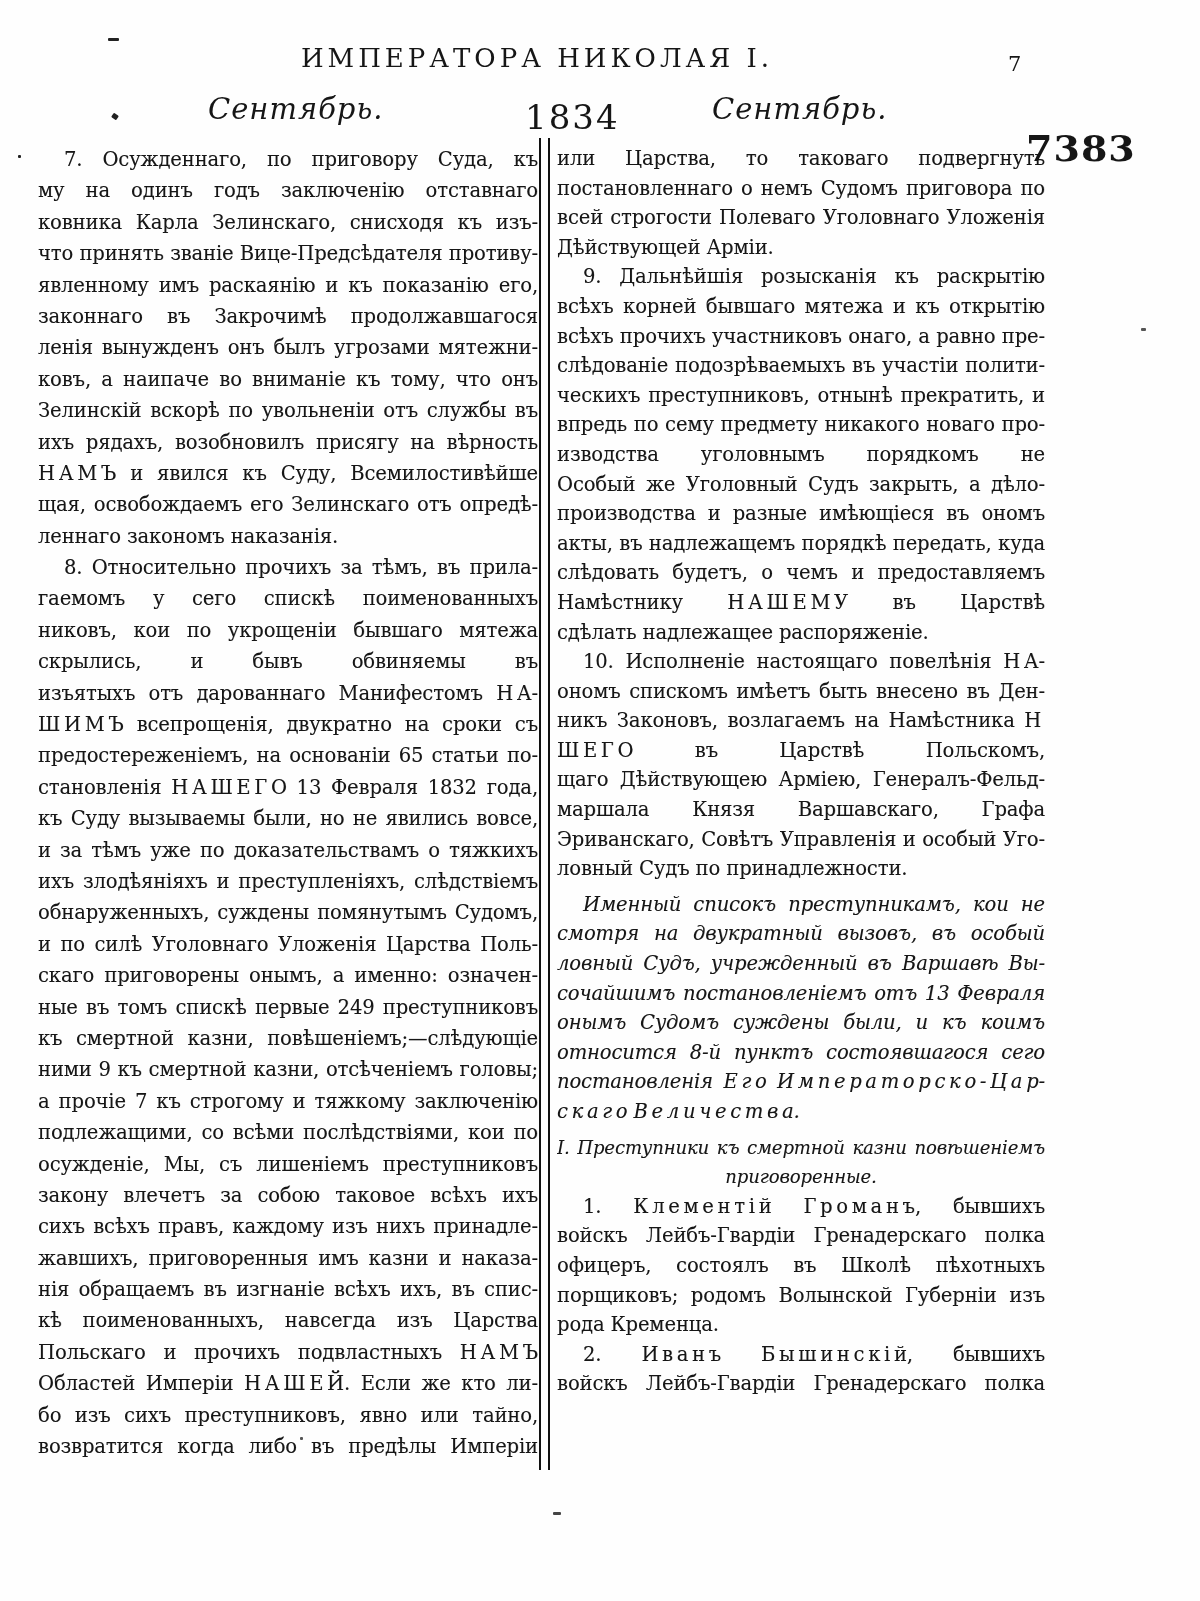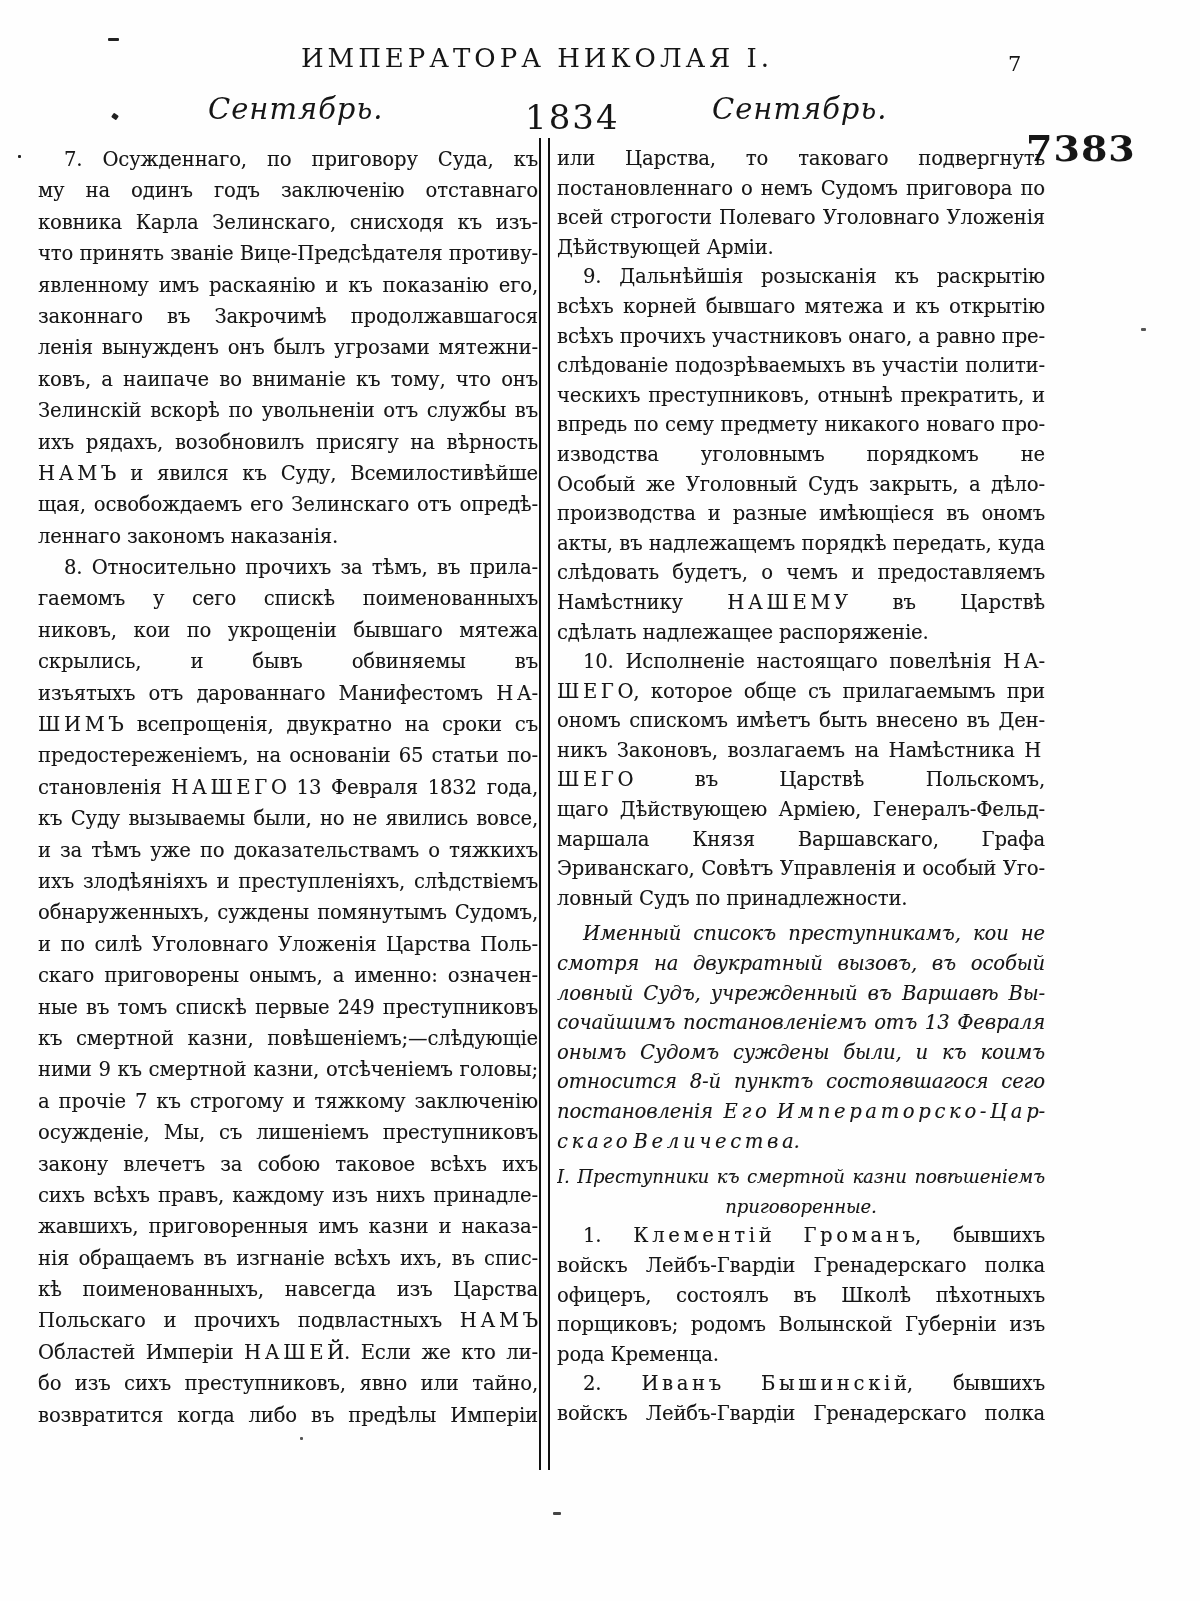--- a/index.html
+++ b/index.html
@@ -101,20 +101,21 @@
         <div class="line">къ Суду вызываемы были, но не явились вовсе,</div>
         <div class="line">и за тѣмъ уже по доказательствамъ о тяжкихъ</div>
         <div class="line">ихъ злодѣяніяхъ и преступленіяхъ, слѣдствіемъ</div>
         <div class="line">обнаруженныхъ, суждены помянутымъ Судомъ,</div>
         <div class="line">и по силѣ Уголовнаго Уложенія Царства Поль-</div>
         <div class="line">скаго приговорены онымъ, а именно: означен-</div>
         <div class="line">ные въ томъ спискѣ первые 249 преступниковъ</div>
         <div class="line">къ смертной казни, повѣшеніемъ;—слѣдующіе за</div>
         <div class="line">ними 9 къ смертной казни, отсѣченіемъ головы;</div>
         <div class="line">а прочіе 7 къ строгому и тяжкому заключенію</div>
+        <div class="line">подлежащими, со всѣми послѣдствіями, кои по</div>
         <div class="line">осужденіе, Мы, съ лишеніемъ преступниковъ</div>
         <div class="line">закону влечетъ за собою таковое всѣхъ ихъ</div>
         <div class="line">сихъ всѣхъ правъ, каждому изъ нихъ принадле-</div>
         <div class="line">жавшихъ, приговоренныя имъ казни и наказа-</div>
         <div class="line">нія обращаемъ въ изгнаніе всѣхъ ихъ, въ спис-</div>
         <div class="line">кѣ поименованныхъ, навсегда изъ Царства</div>
         <div class="line">Польскаго и прочихъ подвластныхъ Н А М Ъ</div>
         <div class="line">Областей Имперіи Н А Ш Е Й. Если же кто ли-</div>
         <div class="line">бо изъ сихъ преступниковъ, явно или тайно,</div>
         <div class="line">возвратится когда либо въ предѣлы Имперіи</div>
@@ -137,21 +138,20 @@
         <div class="line">изводства уголовнымъ порядкомъ не начинать.</div>
         <div class="line">Особый же Уголовный Судъ закрыть, а дѣло-</div>
         <div class="line">производства и разные имѣющіеся въ ономъ</div>
         <div class="line">акты, въ надлежащемъ порядкѣ передать, куда</div>
         <div class="line">слѣдовать будетъ, о чемъ и предоставляемъ Мы</div>
         <div class="line">Намѣстнику Н А Ш Е М У въ Царствѣ Польскомъ</div>
         <div class="line end">сдѣлать надлежащее распоряженіе.</div>
       </div>
       <div class="block body">
         <div class="line indent">10. Исполненіе настоящаго повелѣнія Н А-</div>
-        <div class="line">Ш Е Г О, которое обще съ прилагаемымъ при</div>
         <div class="line">ономъ спискомъ имѣетъ быть внесено въ Ден-</div>
         <div class="line">никъ Законовъ, возлагаемъ на Намѣстника Н А-</div>
         <div class="line">Ш Е Г О въ Царствѣ Польскомъ, Главнокомандую-</div>
         <div class="line">щаго Дѣйствующею Арміею, Генералъ-Фельд-</div>
         <div class="line">маршала Князя Варшавскаго, Графа Паскевича-</div>
         <div class="line">Эриванскаго, Совѣтъ Управленія и особый Уго-</div>
         <div class="line end">ловный Судъ по принадлежности.</div>
       </div>
       <div class="block italic gap">
         <div class="line indent">Именный списокъ преступникамъ, кои не</div>

